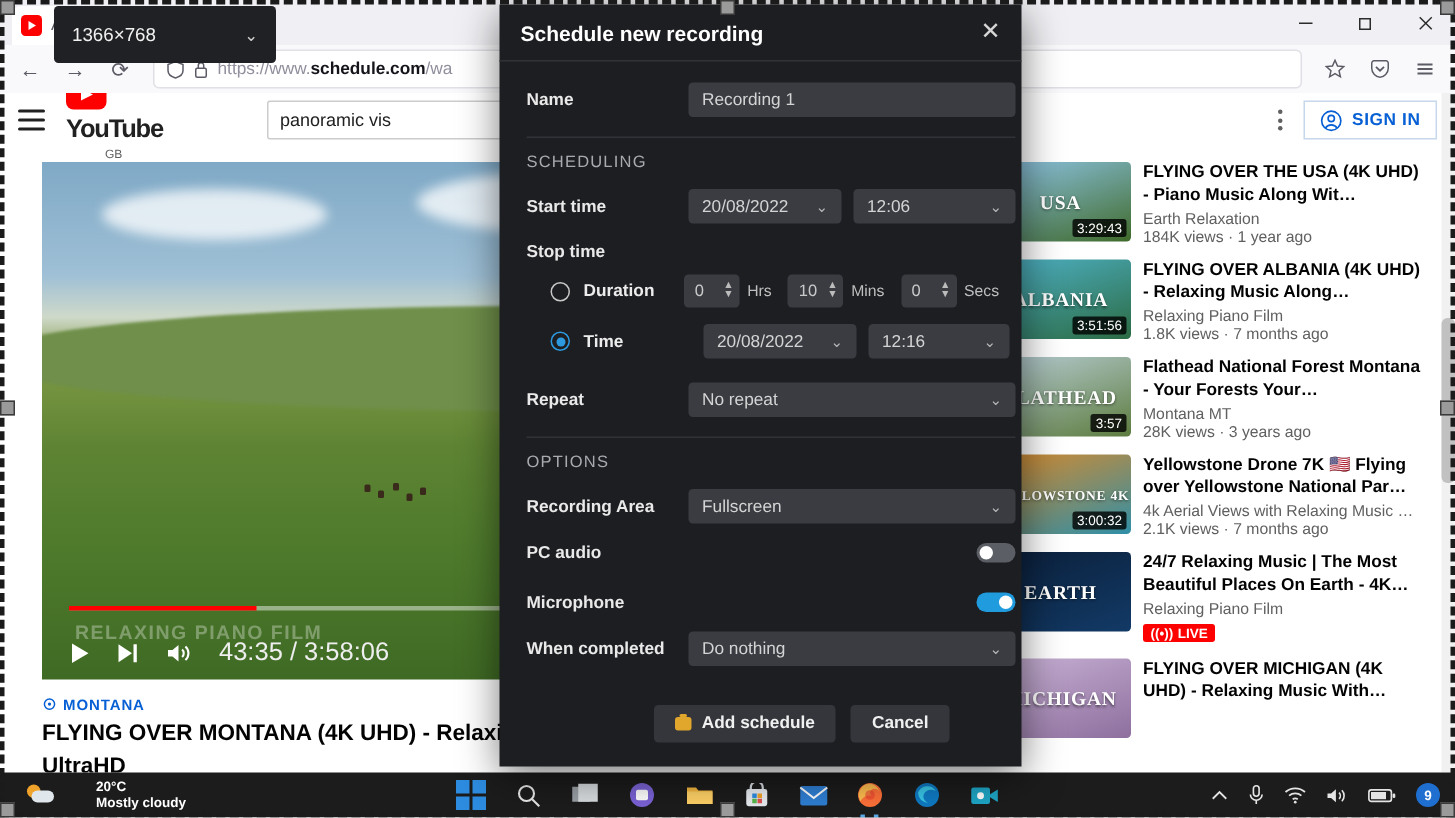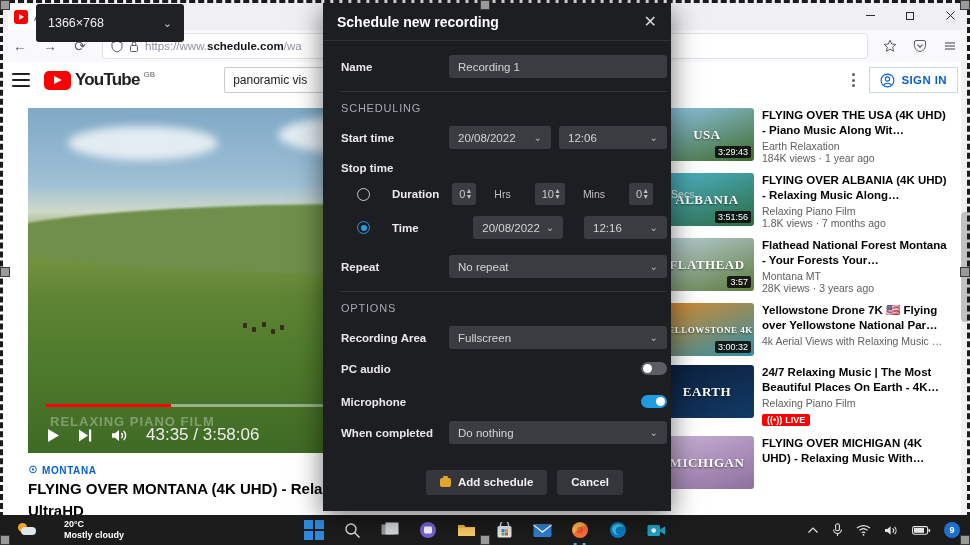--- a/index.html
+++ b/index.html
@@ -47,25 +47,25 @@
     gap:6px; padding:0 8px; margin:0 6px; font-size:11.5px; color:#8f8f9d; border:1px solid #e0e0e6;
   }
   .urlbar .u-strong{color:#15141a;font-weight:bold;}
   .tb-right{display:flex;align-items:center;gap:2px;}
 
   
   #ytpage{ position:absolute; left:0; top:62px; width:970px; height:453px; background:#ffffff; overflow:hidden;}
   .yt-header{ height:36px; display:flex; align-items:center; padding:0 12px; gap:14px; background:#fff;}
   .yt-burger{width:18px;height:14px;display:flex;flex-direction:column;justify-content:space-between;}
   .yt-burger span{display:block;height:2px;background:#212121;border-radius:1px;}
-  .yt-logo{display:flex;align-items:flex-start;gap:4px;}
+  .yt-logo{display:flex;align-items:flex-start;gap:4px;flex-direction:column;}
   .yt-logo-mark{width:27px;height:19px;background:#ff0000;border-radius:5px;position:relative;}
   .yt-logo-mark:after{content:"";position:absolute;left:10px;top:5px;border-left:8px solid #fff;border-top:4.5px solid transparent;border-bottom:4.5px solid transparent;}
   .yt-word{font-size:17px;font-weight:bold;color:#212121;letter-spacing:-0.8px;line-height:18px;}
-  .yt-cc{font-size:8px;color:#606060;margin-top:-1px;}
+  .yt-cc{font-size:8px;color:#606060;margin-top:-1px;margin-left:26px;}
   .yt-search{ margin-left:55px; width:260px; height:26px; border:1px solid #ccc; border-radius:2px 0 0 2px;
               display:flex;align-items:center;padding:0 8px;font-size:12px;color:#212121;}
   .yt-searchbtn{width:46px;height:26px;border:1px solid #ccc;border-left:none;background:#f8f8f8;
                 display:flex;align-items:center;justify-content:center;}
   .yt-right{margin-left:auto;display:flex;align-items:center;gap:14px;}
   .kebab{display:flex;flex-direction:column;gap:2.5px;}
   .kebab i{width:3px;height:3px;border-radius:50%;background:#606060;display:block;}
   .signin{border:1px solid #c6d8ec;border-radius:0;height:26px;display:flex;align-items:center;gap:6px;
           padding:0 10px;color:#065fd4;font-size:11.5px;font-weight:bold;letter-spacing:.4px;}
 
@@ -99,39 +99,39 @@
   .vt{font-size:11.5px;font-weight:bold;color:#030303;line-height:14.5px;}
   .vch{font-size:10.5px;color:#606060;margin-top:3px;}
   .vst{font-size:10.5px;color:#606060;}
   .live{display:inline-flex;align-items:center;gap:3px;background:#ff0000;color:#fff;font-size:9px;
         font-weight:bold;padding:1px 5px;border-radius:2px;margin-top:3px;}
   .scrollbar{position:absolute;right:0;top:0;width:9px;height:453px;background:#f1f1f1;}
   .scrollthumb{position:absolute;right:0;top:150px;width:9px;height:110px;background:#c1c1c1;border-radius:4px;}
 
   
   #dialog{
-    position:absolute; left:323px; top:3px; width:348px; height:508px;
+    position:absolute; left:333px; top:3px; width:348px; height:508px;
     background:#1d1e22; color:#e8e8e8; z-index:300;
     box-shadow:0 6px 26px rgba(0,0,0,.55);
     font-size:12px;
   }
   .dlg-head{height:38px;display:flex;align-items:center;padding:0 14px;border-bottom:1px solid #303238;}
   .dlg-title{font-size:14px;font-weight:bold;color:#fff;}
   .dlg-close{margin-left:auto;font-size:16px;color:#d6d6d6;line-height:1;}
   .dlg-body{padding:14px 4px 0 18px;}
   .row{display:flex;align-items:center;margin-bottom:13px;}
   .lbl{width:108px;font-weight:bold;color:#e9e9e9;font-size:11.5px;}
   .fld{background:#3a3c42;border-radius:3px;height:23px;display:flex;align-items:center;
        padding:0 9px;color:#d4d4d4;font-size:11.5px;}
   .fld.grow{flex:1;}
   .sel{justify-content:space-between;}
   .sel .cv{font-size:10px;color:#b9b9b9;}
   .sect{color:#a9aab0;font-size:11px;letter-spacing:.8px;margin:6px 0 12px 0;}
   .divider{height:1px;background:#303238;margin:2px 0 10px 0;}
-  .subrow{display:flex;align-items:center;margin-bottom:11px;padding-left:16px;gap:13px;}
+  .subrow{display:flex;align-items:center;margin-bottom:11px;padding-left:16px;}
   .radio{width:13px;height:13px;border-radius:50%;border:1.6px solid #c9c9c9;margin-right:9px;flex:none;}
   .radio.on{border-color:#2d9ae0;position:relative;}
   .radio.on:after{content:"";position:absolute;left:2.5px;top:2.5px;width:6px;height:6px;border-radius:50%;background:#2d9ae0;}
   .subname{width:80px;font-weight:bold;font-size:11.5px;color:#ececec;}
   .spin{background:#3a3c42;border-radius:3px;height:22px;width:42px;display:flex;align-items:center;
         justify-content:space-between;padding:0 4px 0 7px;color:#c9c9c9;font-size:11px;margin-right:5px;}
   .arrows{display:flex;flex-direction:column;line-height:6px;font-size:7px;color:#bcbcbc;}
   .unit{font-size:10.5px;color:#bfbfbf;margin-right:11px;}
   .tog{width:26px;height:13px;border-radius:7px;position:relative;flex:none;}
   .tog.on{background:#1f9bde;}
@@ -372,20 +372,21 @@
             </div>
           </div>
           <div class="vrow">
             <div class="thumb" style="background: linear-gradient(160deg, rgb(217, 138, 43), rgb(47, 143, 168));">
               <span class="tlabel" style="font-size: 9px;">YELLOWSTONE 4K</span>
               <span class="dur">3:00:32</span>
             </div>
             <div class="vinfo">
               <div class="vt">Yellowstone Drone 7K 🇺🇸 Flying over Yellowstone National Par…</div>
               <div class="vch">4k Aerial Views with Relaxing Music …</div>
+              <div class="vst">2.1K views · 7 months ago</div>
             </div>
           </div>
           <div class="vrow">
             <div class="thumb" style="background: linear-gradient(160deg, rgb(11, 31, 58), rgb(18, 58, 102));">
               <span class="tlabel">EARTH</span>
             </div>
             <div class="vinfo"><div class="vt">24/7 Relaxing Music | The Most Beautiful Places On Earth - 4K…</div><div class="vch">Relaxing Piano Film</div><div class="live">
                 <span>((•))</span>
                 <span>LIVE</span>
               </div></div>

